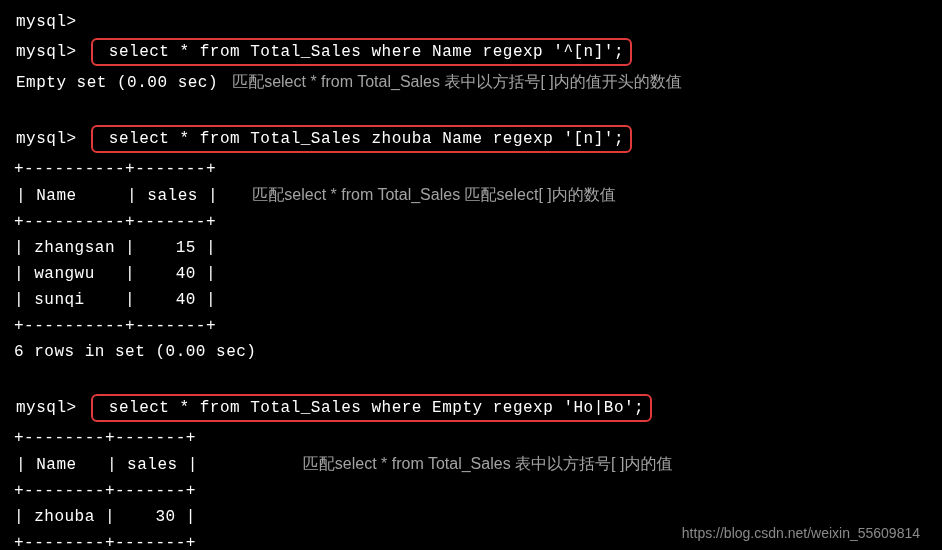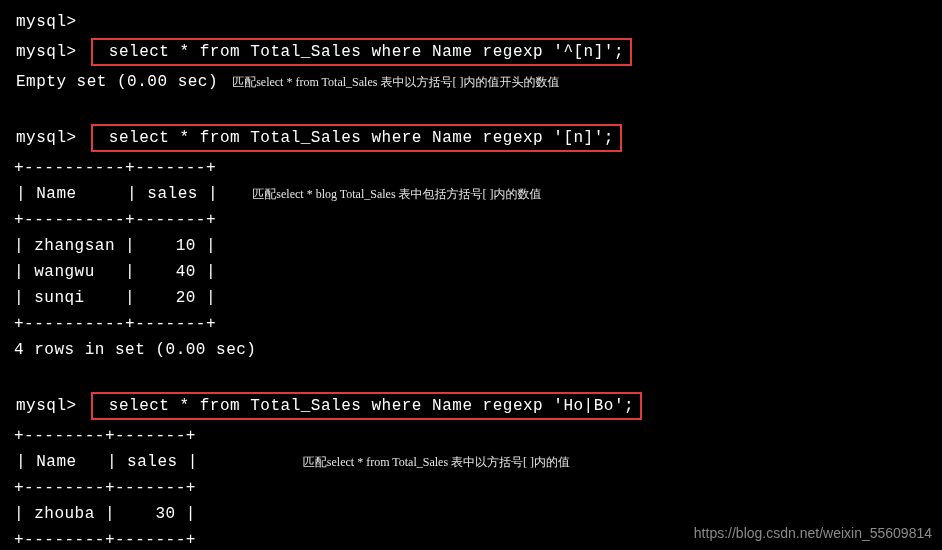--- a/index.html
+++ b/index.html
@@ -11,73 +11,73 @@
       line-height: 1.5;
       padding: 4px 8px;
       width: 942px;
       height: 550px;
       position: relative;
       letter-spacing: 0.5px;
     }
     .line { white-space: pre; }
     .highlight-box {
       border: 2px solid #e03a3a;
-      border-radius: 0;
+      border-radius: 6px;
       padding: 0 4px;
       display: inline-block;
     }
     .annotation {
-      color: #e5e5e5;
-      font-family: Liberation Serif, serif;
-      font-size: 12px;
+      color: #a3a3a3;
+      font-family: Liberation Sans, sans-serif;
+      font-size: 16px;
       letter-spacing: 0;
     }
     .cursor {
       display: inline-block;
       width: 10px;
       height: 18px;
       background: #00ff00;
       vertical-align: middle;
     }
     .watermark {
       position: absolute;
-      right: 12px;
+      right: 24px;
       bottom: 8px;
       color: #8a8a8a;
       font-family: sans-serif;
       font-size: 14px;
       letter-spacing: 0;
     }
     .inline { display: inline; }
   </style>
 </head>
 <body>
 
 <div class="line"><span>mysql&gt;</span></div>
 
 <div class="line"><span>mysql&gt;</span> <span class="highlight-box"><span> select * from Total_Sales where Name regexp '^[n]';</span></span></div>
 
 <div class="line"><span class="inline">Empty set (0.00 sec)</span> <span class="annotation">匹配select * from Total_Sales 表中以方括号[ ]内的值开头的数值</span></div>
 
 <div class="line"> </div>
 
-<div class="line"><span>mysql&gt;</span> <span class="highlight-box"><span> select * from Total_Sales where Name regexp '[n]';</span></span></div>
+<div class="line"><span>mysql&gt;</span> <span class="highlight-box"><span> select * from Total_Sales zhouba Name regexp '[n]';</span></span></div>
 
 <div class="line">+----------+-------+</div>
-<div class="line"><span class="inline">| Name     | sales |</span>   <span class="annotation">匹配select * blog Total_Sales 表中包括方括号[ ]内的数值</span></div>
+<div class="line"><span class="inline">| Name     | sales |</span>   <span class="annotation">匹配select * from Total_Sales 匹配select[ ]内的数值</span></div>
 <div class="line">+----------+-------+</div>
-<div class="line">| zhangsan |    10 |</div>
+<div class="line">| zhangsan |    15 |</div>
 <div class="line">| wangwu   |    40 |</div>
-<div class="line">| sunqi    |    20 |</div>
+<div class="line">| sunqi    |    40 |</div>
 <div class="line">+----------+-------+</div>
-<div class="line">4 rows in set (0.00 sec)</div>
+<div class="line">6 rows in set (0.00 sec)</div>
 
 <div class="line"> </div>
 
-<div class="line"><span>mysql&gt;</span> <span class="highlight-box"><span> select * from Total_Sales where Name regexp 'Ho|Bo';</span></span></div>
+<div class="line"><span>mysql&gt;</span> <span class="highlight-box"><span> select * from Total_Sales where Empty regexp 'Ho|Bo';</span></span></div>
 
 <div class="line">+--------+-------+</div>
 <div class="line"><span class="inline">| Name   | sales |</span>          <span class="annotation">匹配select * from Total_Sales 表中以方括号[ ]内的值</span></div>
 <div class="line">+--------+-------+</div>
 <div class="line">| zhouba |    30 |</div>
 <div class="line">+--------+-------+</div>
 <div class="line">2 row in set (0.00 sec)</div>
 
 <div class="line"> </div>
 

